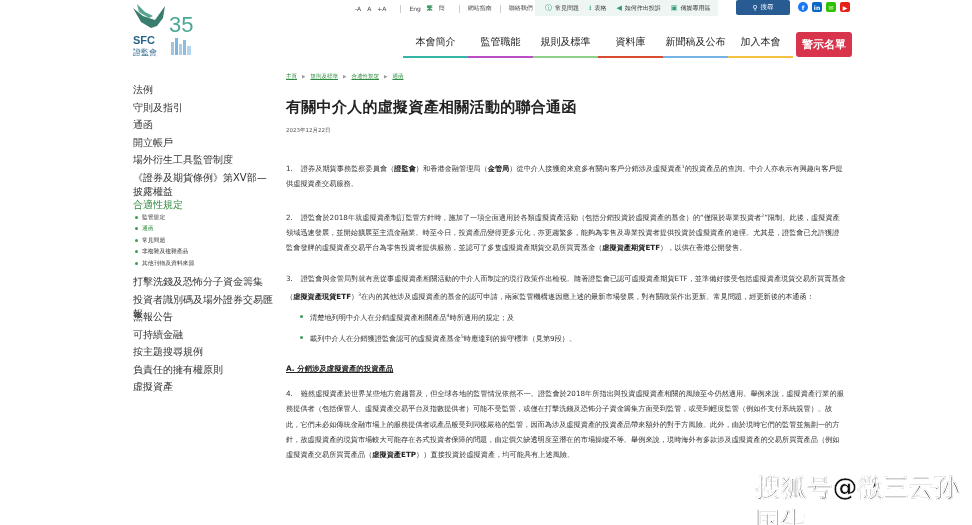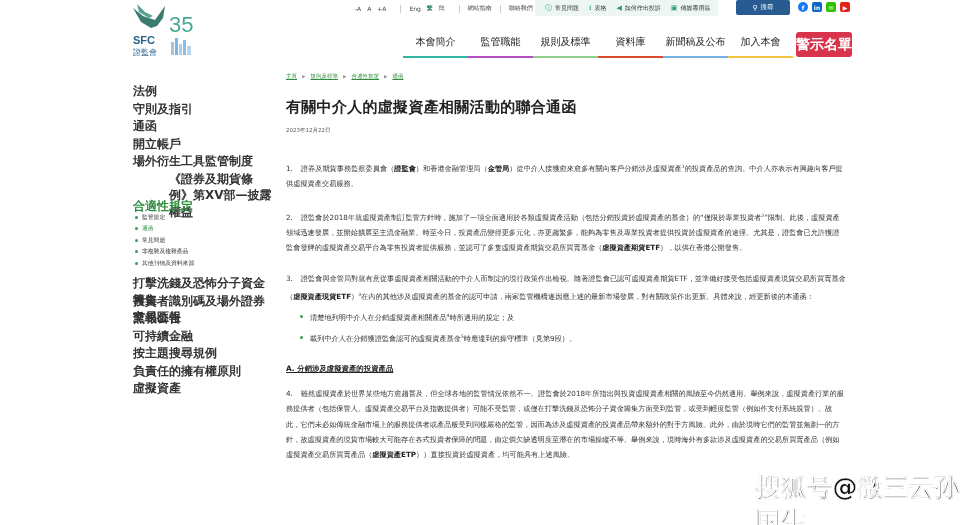--- a/index.html
+++ b/index.html
@@ -26,26 +26,26 @@
 
   .social { position: absolute; left: 798px; top: 2px; display: flex; }
   .social-ico { width: 10px; height: 10px; border-radius: 2px; margin-right: 4px; display: flex; align-items: center; justify-content: center; color: #fff; font-size: 6px; font-weight: bold; cursor: pointer; }
   .fb { background: #1877f2; border-radius: 50%; }
   .li { background: #0a66c2; }
   .wc { background: #2dc100; }
   .yt { background: #e62117; }
 
   .main-nav { position: absolute; left: 403px; top: 28px; display: flex; height: 30px; }
   .nav-item { width: 65px; height: 30px; font-size: 10px; color: #222; display: flex; align-items: center; justify-content: center; border-bottom: 2px solid; cursor: pointer; font-weight: 500; }
-  .warning-btn { position: absolute; left: 796px; top: 32px; width: 56px; height: 25px; background: #d8344b; color: #fff; font-size: 14px; font-weight: bold; border-radius: 3px; display: flex; align-items: center; justify-content: center; cursor: pointer; }
+  .warning-btn { position: absolute; left: 796px; top: 32px; width: 56px; height: 25px; background: #d8344b; color: #fff; font-size: 11px; font-weight: bold; border-radius: 3px; display: flex; align-items: center; justify-content: center; cursor: pointer; }
 
   
   .sidebar { position: absolute; left: 133px; top: 83px; width: 140px; }
-  .side-item { font-size: 12px; color: #333; font-weight: 700; height: 17.5px; line-height: 1.4; cursor: pointer; }
-  .side-item.tall { height: 27px; margin-left: 36px; }
+  .side-item { font-size: 10px; color: #333; font-weight: 400; height: 17.5px; line-height: 1.4; cursor: pointer; }
+  .side-item.tall { height: 27px; }
   .side-item.active { color: #2f8b3e; }
   .side-sub { font-size: 5.8px; color: #333; height: 11.5px; display: flex; align-items: center; padding-left: 2px; cursor: pointer; }
   .side-sub .dot { width: 3px; height: 3px; background: #3a9b54; border-radius: 50%; margin-right: 4px; }
   .side-sub.active { color: #2f8b3e; }
   .side-sub:last-of-type { margin-bottom: 6px; }
 
   
   .content { position: absolute; left: 286px; top: 71px; width: 560px; }
   .breadcrumb { font-size: 5.5px; display: flex; align-items: center; height: 10px; }
   .crumb { color: #2f8b3e; text-decoration: underline; cursor: pointer; }
@@ -189,21 +189,21 @@
 
   <p class="para" style="margin-top:22px">
     <span class="num">1.</span><span>證券及期貨事務監察委員會（</span><b>證監會</b><span>）和香港金融管理局（</span><b>金管局</b><span>）從中介人接獲愈來愈多有關向客戶分銷涉及虛擬資產</span><sup>1</sup><span>的投資產品的查詢。中介人亦表示有興趣向客戶提供虛擬資產交易服務。</span>
   </p>
 
   <p class="para">
     <span class="num">2.</span><span>證監會於2018年就虛擬資產制訂監管方針時，施加了一項全面適用於各類虛擬資產活動（包括分銷投資於虛擬資產的基金）的“僅限於專業投資者</span><sup>2</sup><span>”限制。此後，虛擬資產領域迅速發展，並開始擴展至主流金融業。時至今日，投資產品變得更多元化，亦更趨繁多，能夠為零售及專業投資者提供投資於虛擬資產的途徑。尤其是，證監會已允許獲證監會發牌的虛擬資產交易平台為零售投資者提供服務，並認可了多隻虛擬資產期貨交易所買賣基金（</span><b>虛擬資產期貨ETF</b><span>），以供在香港公開發售。</span>
   </p>
 
   <p class="para">
-    <span class="num">3.</span><span>證監會與金管局對就有意從事虛擬資產相關活動的中介人而制定的現行政策作出檢視。隨著證監會已認可虛擬資產期貨ETF，並準備好接受包括虛擬資產現貨交易所買賣基金（</span><b>虛擬資產現貨ETF</b><span>）</span><sup>3</sup><span>在內的其他涉及虛擬資產的基金的認可申請，兩家監管機構遂因應上述的最新市場發展，對有關政策作出更新。具體來說，經更新後的本通函：</span>
+    <span class="num">3.</span><span>證監會與金管局對就有意從事虛擬資產相關活動的中介人而制定的現行政策作出檢視。隨著證監會已認可虛擬資產期貨ETF，並準備好接受包括虛擬資產現貨交易所買賣基金（</span><b>虛擬資產現貨ETF</b><span>）</span><sup>3</sup><span>在內的其他涉及虛擬資產的基金的認可申請，兩家監管機構遂因應上述的最新市場發展，對有關政策作出更新。常見問題，經更新後的本通函：</span>
   </p>
 
   <div class="bullets">
     <div class="bullet">
       <span class="dot"></span>
       <span><span>清楚地列明中介人在分銷虛擬資產相關產品</span><sup>4</sup><span>時所適用的規定；及</span></span>
     </div>
     <div class="bullet">
       <span class="dot"></span>
       <span><span>載列中介人在分銷獲證監會認可的虛擬資產基金</span><sup>5</sup><span>時應達到的操守標準（見第9段）。</span></span>

